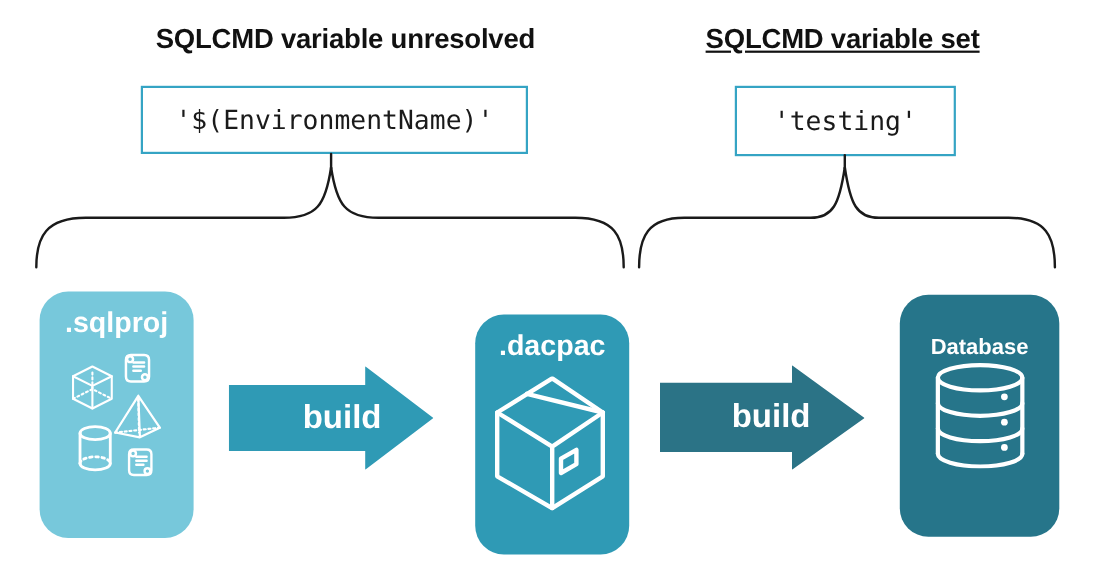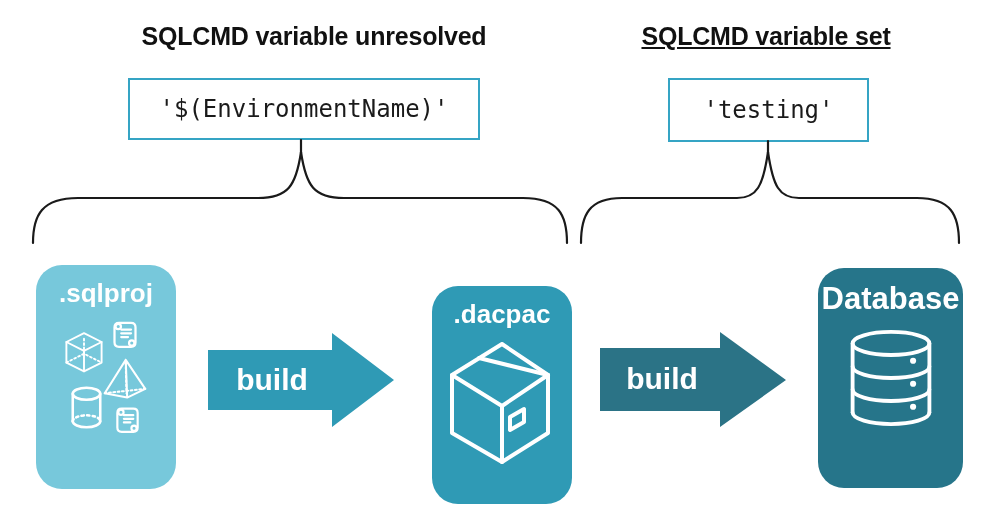--- a/index.html
+++ b/index.html
@@ -21,26 +21,26 @@
   }
   .card{
     border-radius:26px;
   }
   .card-label{
     width:100%;text-align:center;color:#ffffff;font-weight:700;
     padding-top:13px;font-size:26px;letter-spacing:0;
   }
   .arrow-label{
     color:#ffffff;font-weight:700;font-size:30px;text-align:center;
-    display:flex;align-items:center;justify-content:center;
+    display:flex;align-items:center;justify-content:center;padding-left:39px;
   }
   #card-sqlproj{left:36px;top:265px;width:140px;height:224px;background:#77C8DB;}
   #card-dacpac{left:432px;top:268px;width:140px;height:218px;background:#2F9AB5;margin-top:18px;}
   #card-database{left:818px;top:268px;width:145px;height:220px;background:#26758A;}
-  #card-database .card-label{font-size:31px;}
+  #card-database .card-label{font-size:20px;margin-top:24px;}
   svg{display:block;}
 </style>
 </head>
 <body>
 
 <div>
 
   <div class="abs heading" style="left:113px;top:22px;width:402px;">SQLCMD variable unresolved</div>
   <div class="abs heading" style="left:565px;top:22px;width:402px;text-decoration:underline;">SQLCMD variable set</div>
 

